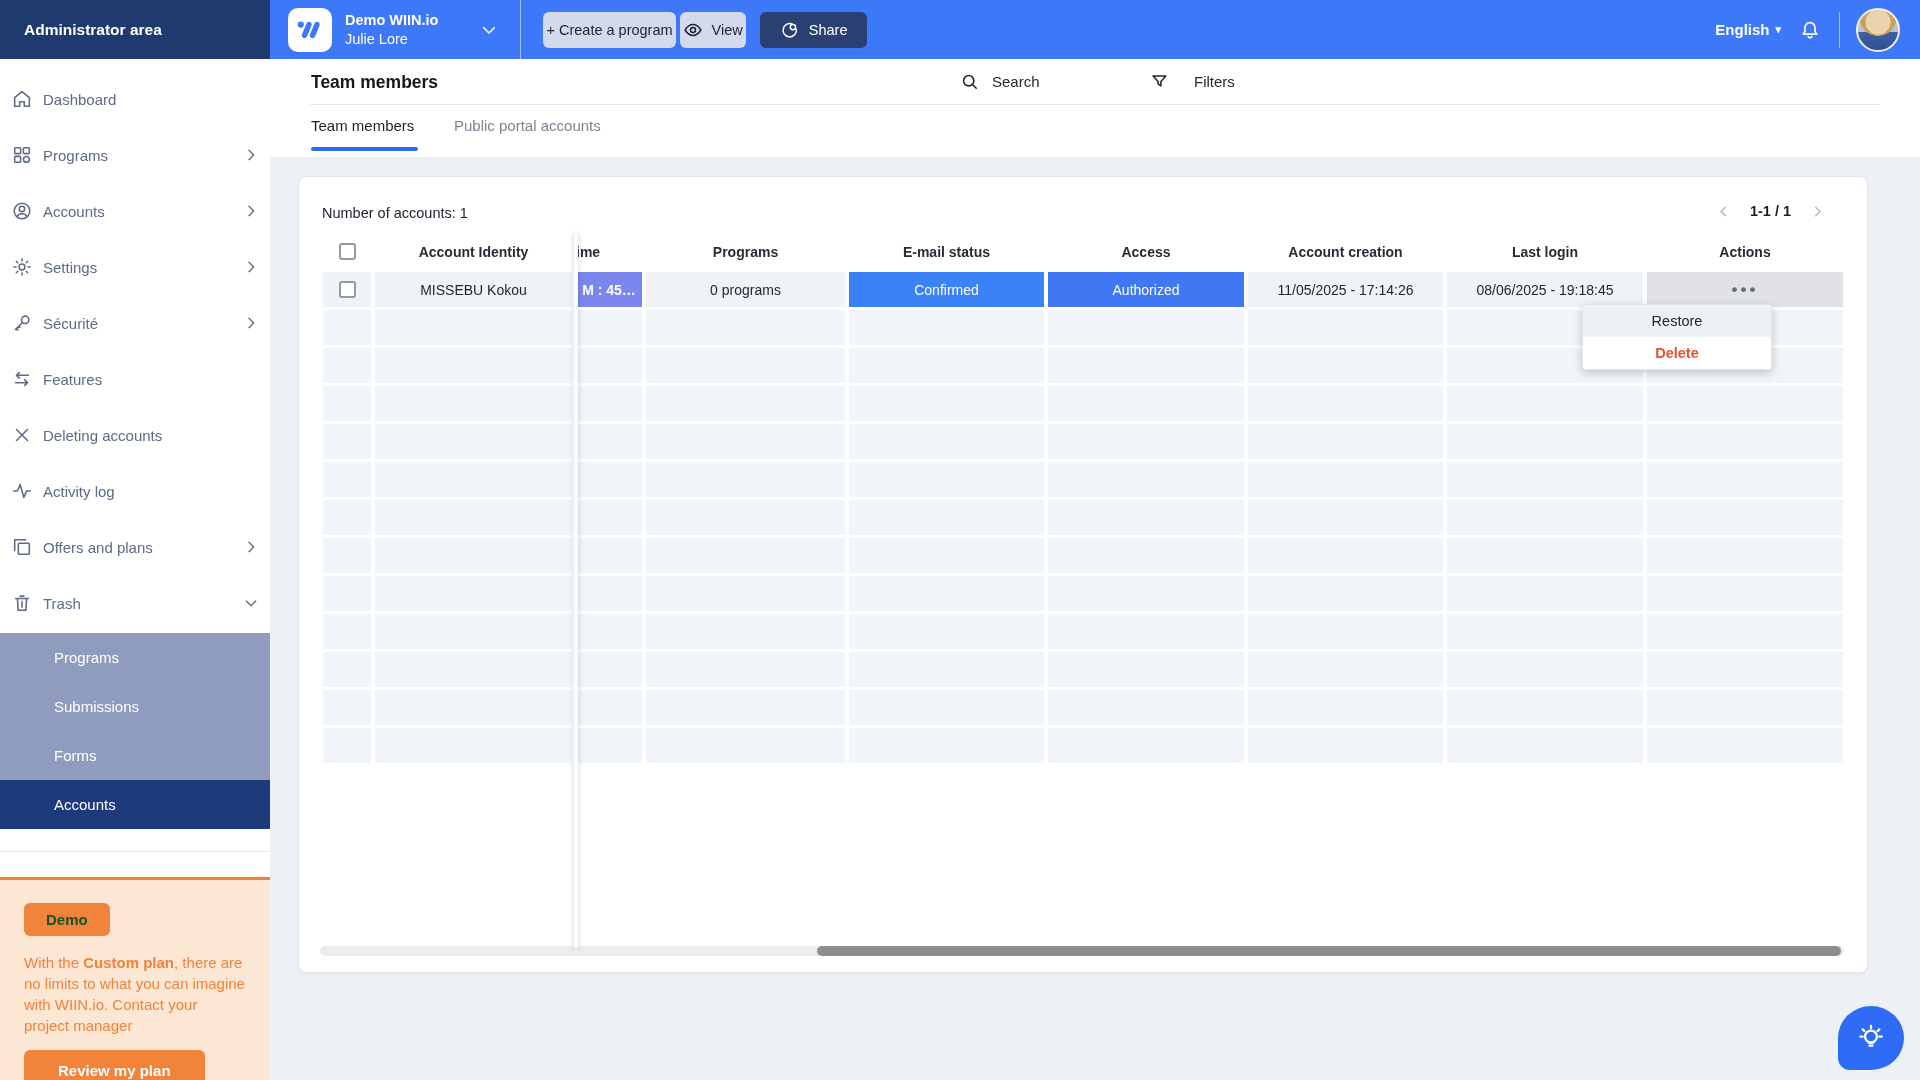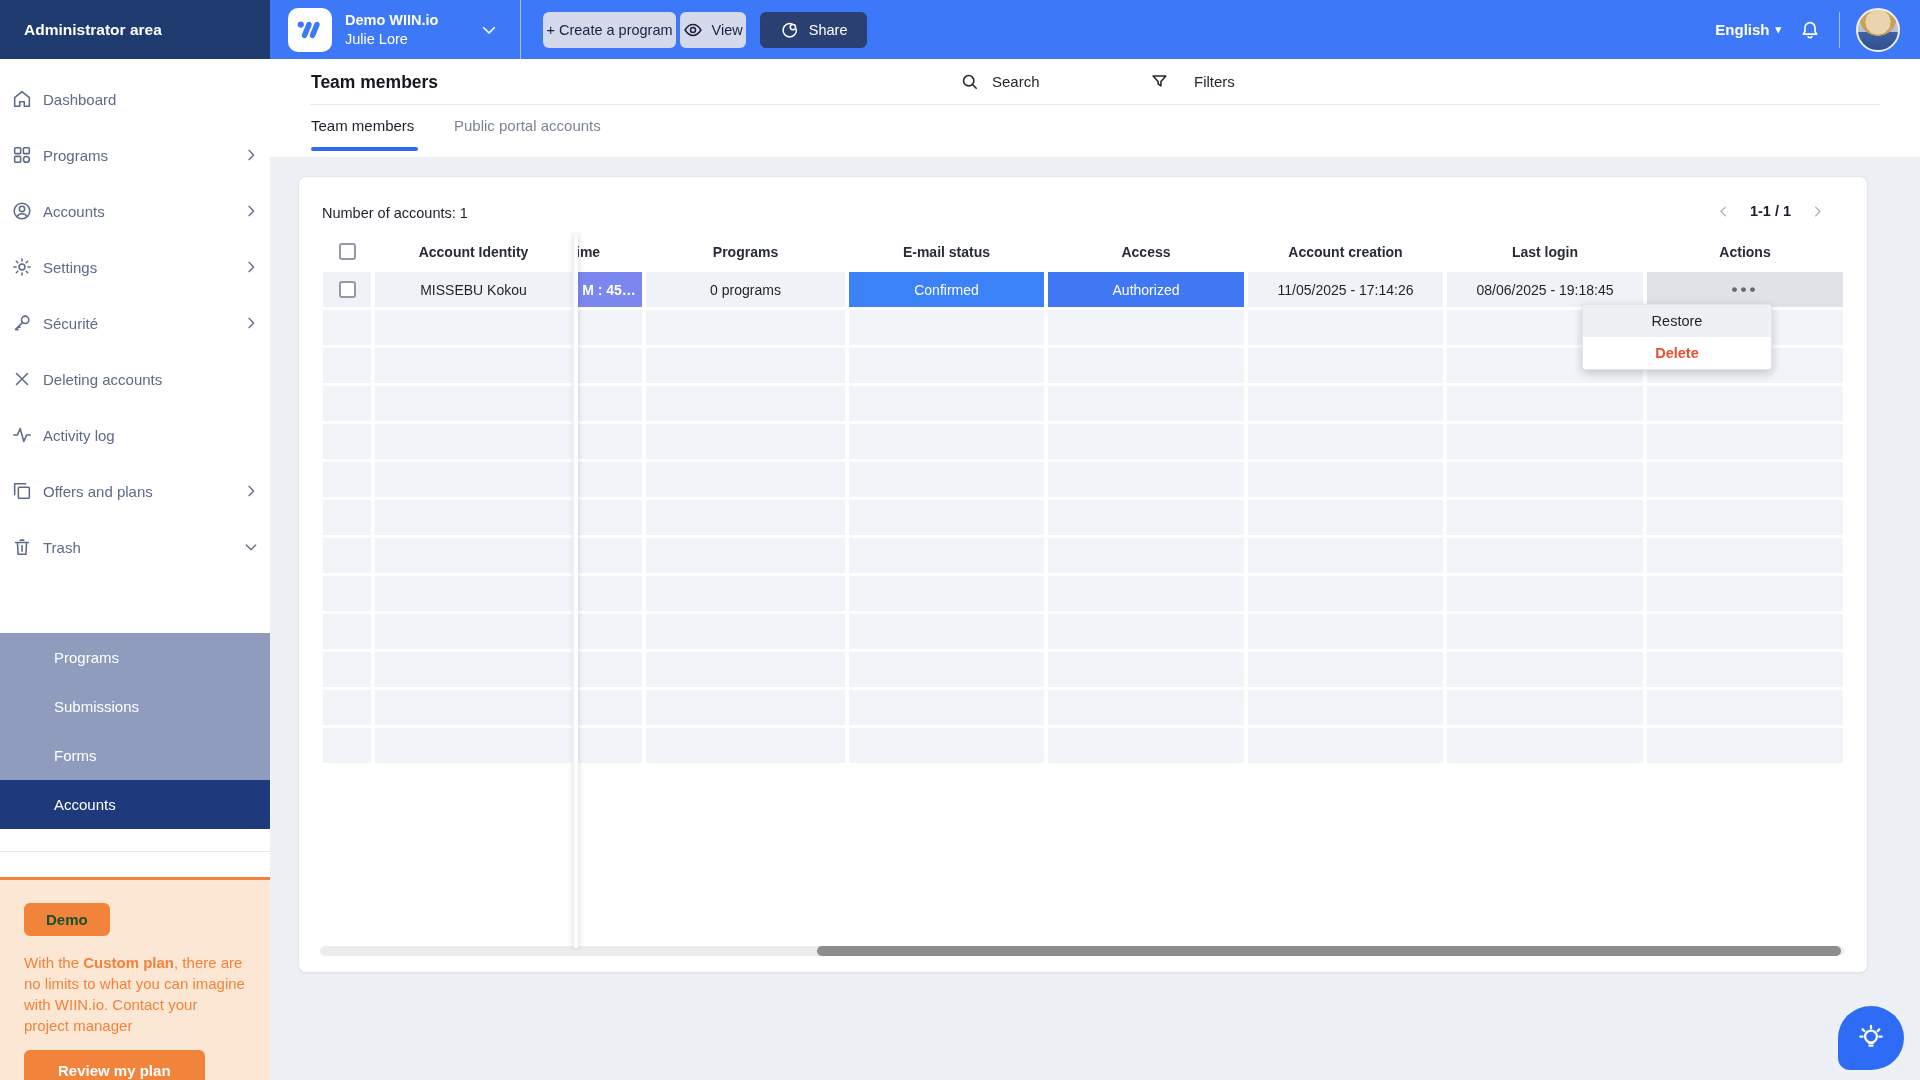--- a/index.html
+++ b/index.html
@@ -181,20 +181,28 @@
         <span class="nav-label">Sécurité</span>
         <span class="nav-chev">
             <svg viewBox="0 0 24 24">
               <path d="M9 5l7 7-7 7"></path>
             </svg>
           </span>
       </div>
       <div class="nav-item">
         <span class="nav-icon">
             <svg viewBox="0 0 24 24">
+              <path d="M19 8H6M9 5 6 8l3 3M5 16h13M15 13l3 3-3 3"></path>
+            </svg>
+          </span>
+        <span class="nav-label">Features</span>
+      </div>
+      <div class="nav-item">
+        <span class="nav-icon">
+            <svg viewBox="0 0 24 24">
               <path d="M6 6l12 12M18 6 6 18"></path>
             </svg>
           </span>
         <span class="nav-label">Deleting accounts</span>
       </div>
       <div class="nav-item">
         <span class="nav-icon">
             <svg viewBox="0 0 24 24">
               <path d="M3 12h4l3-7 4 14 3-7h4"></path>
             </svg>

